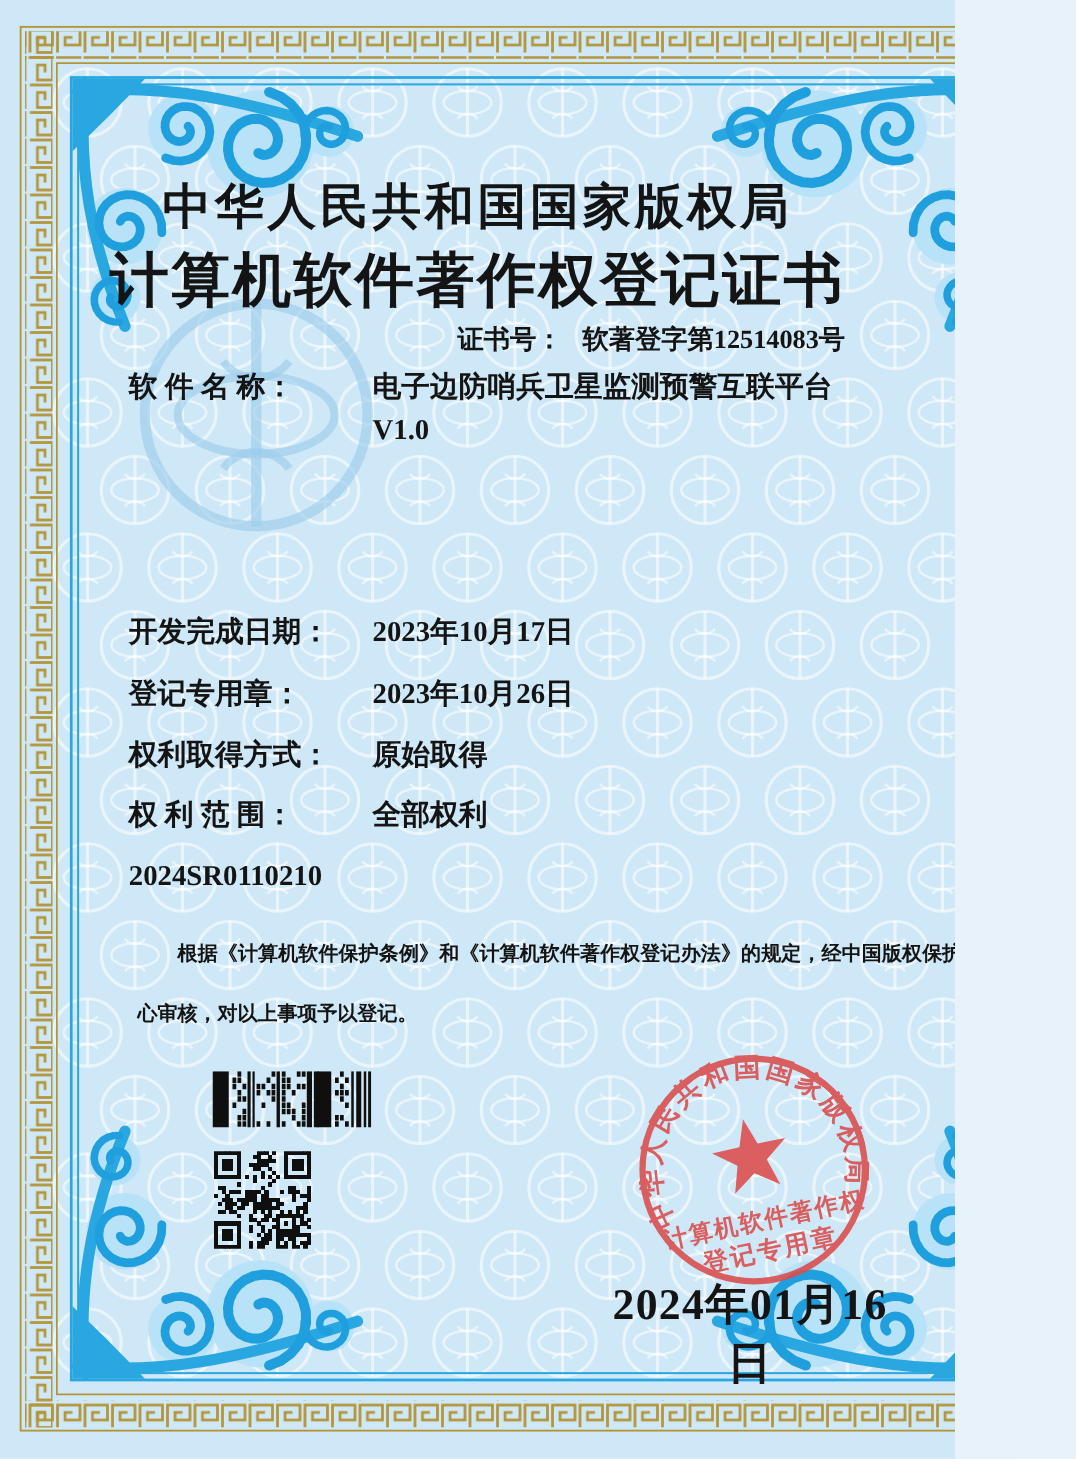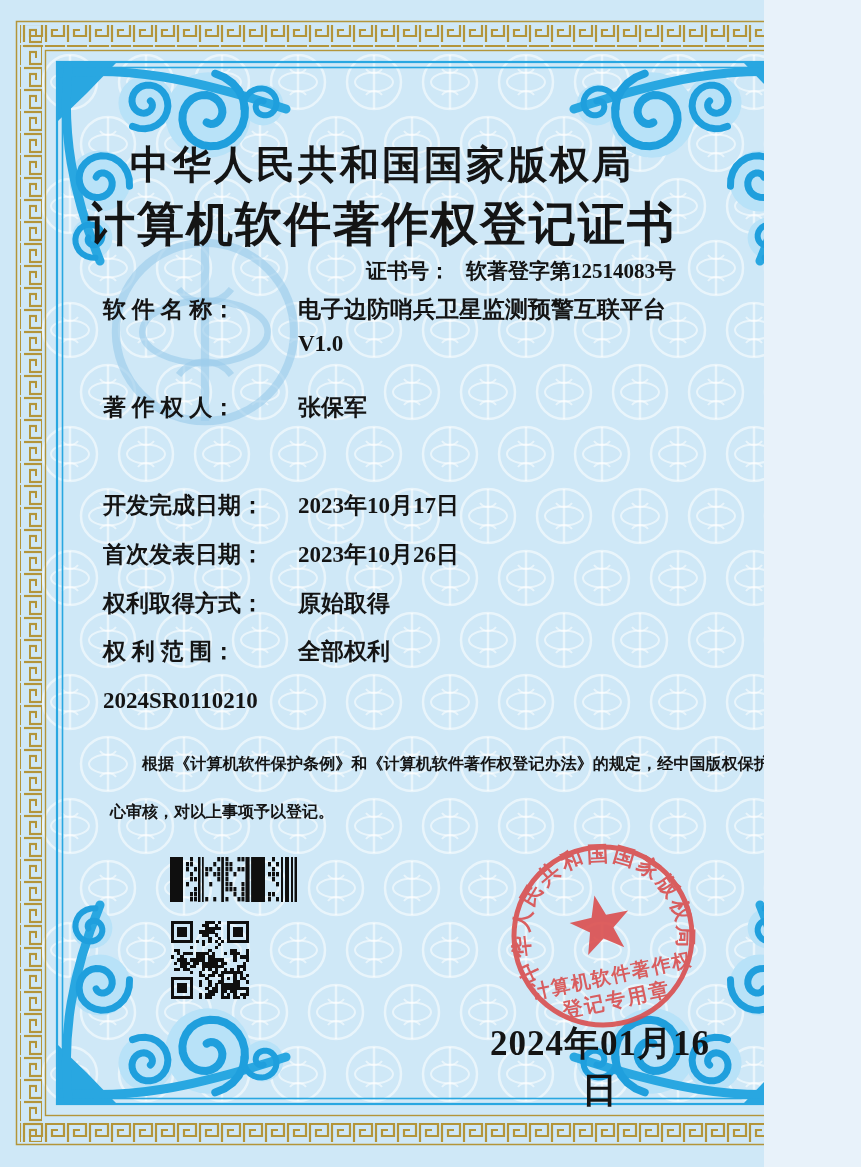--- a/index.html
+++ b/index.html
@@ -280,30 +280,26 @@
   </svg>
 
   <div class="issuer">中华人民共和国国家版权局</div>
   <div class="cert-title">计算机软件著作权登记证书</div>
   <div class="certno"><span class="cl">证书号：</span><span>软著登字第12514083号</span></div>
 
   <div class="frow" style="top:293px">
     <span class="lab">软 件 名 称：</span>
     <span class="val"><span>电子边防哨兵卫星监测预警互联平台</span><span class="val2">V1.0</span></span>
   </div>
-  <div class="frow" style="top:391px">
-    <span class="lab">著 作 权 人：</span>
-    <span class="val">张保军</span>
-  </div>
   <div class="frow" style="top:489px">
     <span class="lab">开发完成日期：</span>
     <span class="val">2023年10月17日</span>
   </div>
   <div class="frow" style="top:538px">
-    <span class="lab">首次发表日期：</span>
+    <span class="lab">登记专用章：</span>
     <span class="val">2023年10月26日</span>
   </div>
   <div class="frow" style="top:587px">
     <span class="lab">权利取得方式：</span>
     <span class="val">原始取得</span>
   </div>
   <div class="frow" style="top:635px">
     <span class="lab">权 利 范 围：</span>
     <span class="val">全部权利</span>
   </div>

